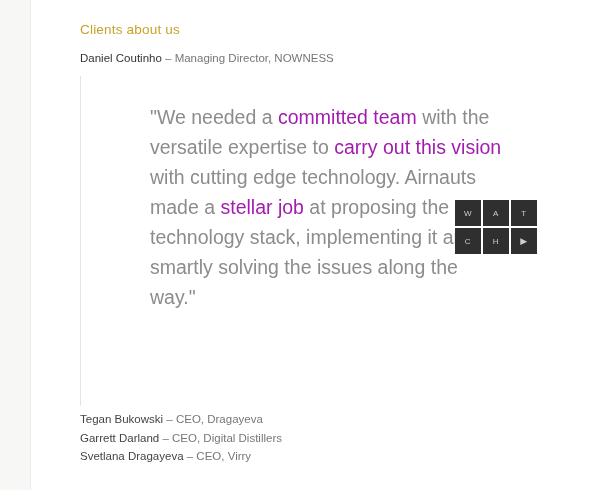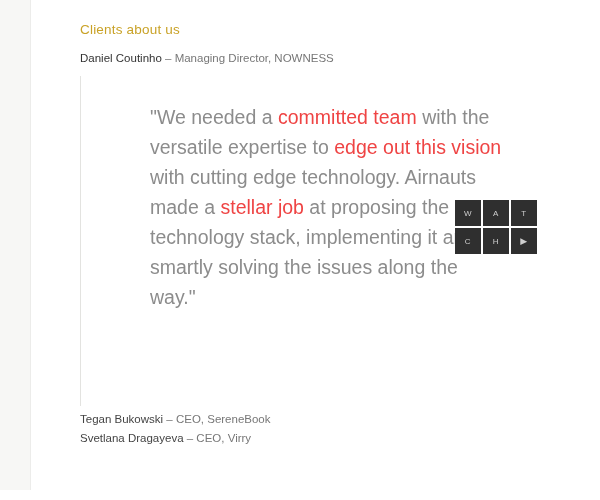--- a/index.html
+++ b/index.html
@@ -66,21 +66,21 @@
     position: absolute;
     left: 30px;
     top: 82px;
     width: 352px;
     font-size: 19.5px;
     line-height: 30px;
     color: #8c8c8c;
     font-weight: 300;
   }
   .quote b {
-    color: #ef4444;
+    color: #a21caf;
     font-weight: 400;
   }
   
   .pad {
     position: absolute;
     left: 375px;
     top: 200px;
     display: grid;
     grid-template-columns: repeat(3, 26px);
     grid-template-rows: repeat(2, 26px);
@@ -134,31 +134,32 @@
 <div class="content">
 
   <div class="section-title">Clients about us</div>
 
   <div class="attribution">
     <span class="person">Daniel Coutinho</span><span class="role"> – </span><span class="role">Managing Director, NOWNESS</span>
   </div>
 
   <div class="quote-rule"></div>
 
-  <blockquote class="quote"><span>"We needed a </span><b>committed team</b><span> with the versatile expertise to </span><b>edge out this vision</b><span> with cutting edge technology. Airnauts made a </span><b>stellar job</b><span> at proposing the technology stack, implementing it and smartly solving the issues along the way."</span></blockquote>
+  <blockquote class="quote"><span>"We needed a </span><b>committed team</b><span> with the versatile expertise to </span><b>carry out this vision</b><span> with cutting edge technology. Airnauts made a </span><b>stellar job</b><span> at proposing the technology stack, implementing it and smartly solving the issues along the way."</span></blockquote>
 
   <div class="pad">
       <div class="pad-btn">W</div>
       <div class="pad-btn">A</div>
       <div class="pad-btn">T</div>
       <div class="pad-btn">C</div>
       <div class="pad-btn">H</div>
       <div class="pad-btn arrow">▶</div>
     </div>
 
   <div class="others">
-      <div class="other-row"><span class="person">Tegan Bukowski</span><span class="role"> – </span><span class="role">CEO, SereneBook</span></div>
+      <div class="other-row"><span class="person">Tegan Bukowski</span><span class="role"> – </span><span class="role">CEO, Dragayeva</span></div>
+      <div class="other-row"><span class="person">Garrett Darland</span><span class="role"> – </span><span class="role">CEO, Digital Distillers</span></div>
       <div class="other-row"><span class="person">Svetlana Dragayeva</span><span class="role"> – </span><span class="role">CEO, Virry</span></div>
     </div>
 
 </div>
 
 <div class="bottom-fade"></div>
 
 </body></html>

